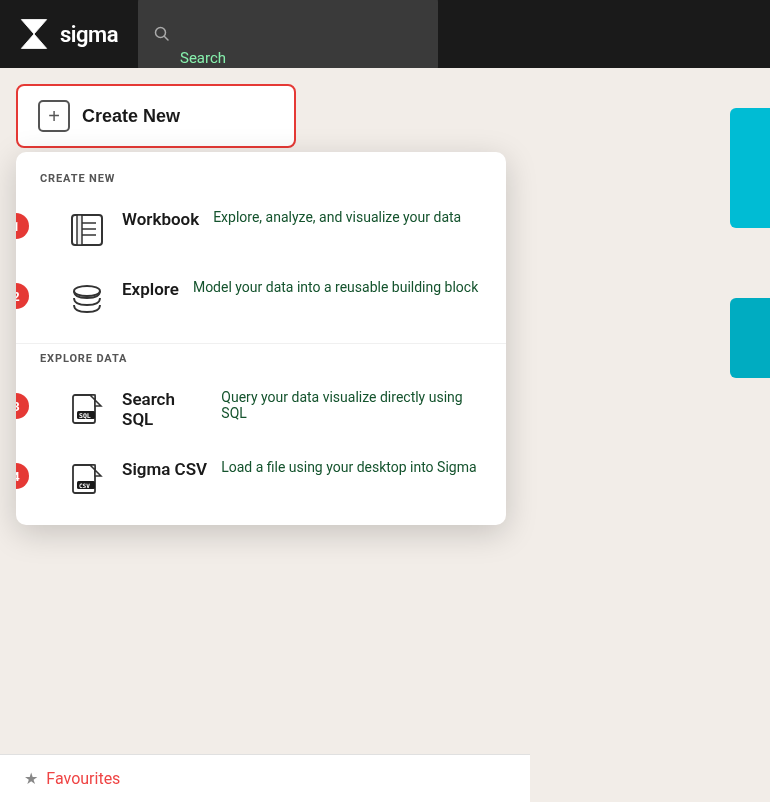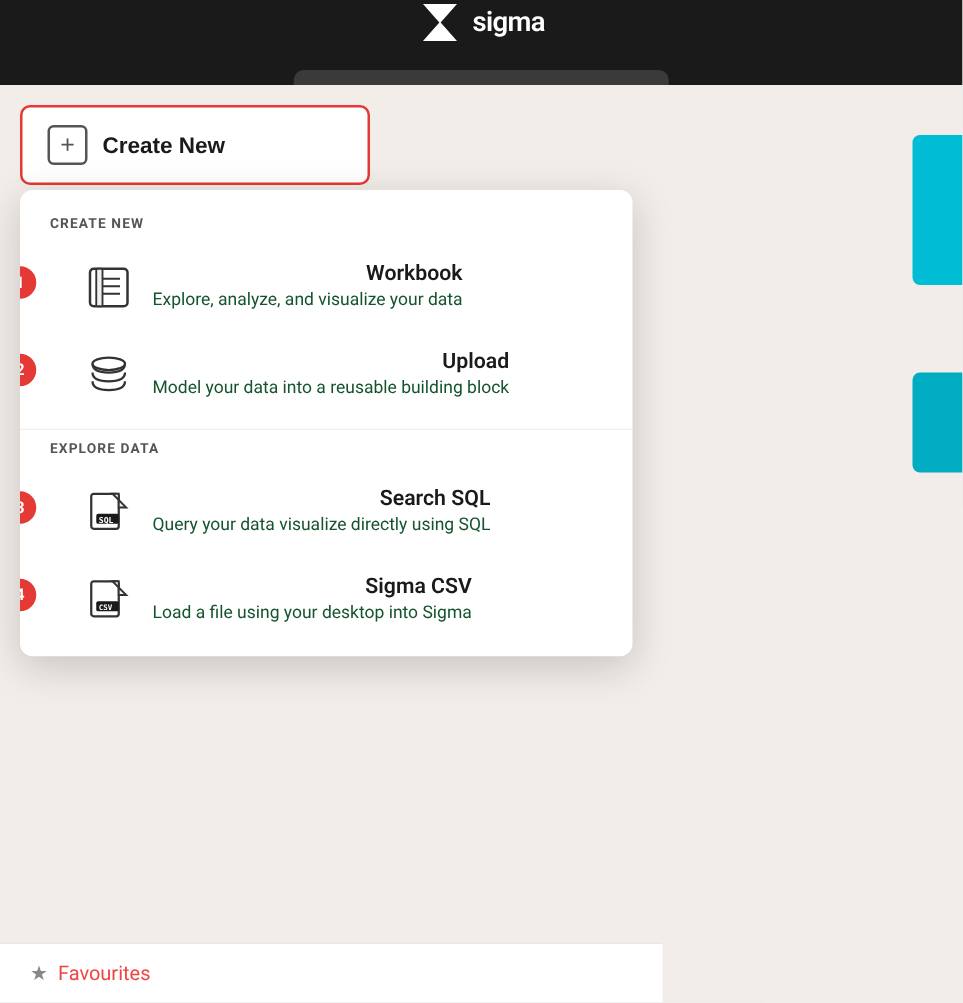--- a/index.html
+++ b/index.html
@@ -14,21 +14,20 @@
     }
 
     
     .navbar {
       background: #1a1a1a;
       height: 68px;
       display: flex;
       align-items: center;
       padding: 0 16px;
       gap: 20px;
-      flex-direction: column;
     }
 
     .logo-area {
       display: flex;
       align-items: center;
       gap: 8px;
     }
 
     .logo-icon {
       width: 36px;
@@ -52,21 +51,21 @@
       width: 300px;
       cursor: text;
     }
 
     .search-bar .search-icon-svg {
       color: #aaa;
       flex-shrink: 0;
     }
 
     .search-placeholder {
-      color: #fca5a5;
+      color: #86efac;
       font-size: 15px;
       margin-top: 47px;
     }
 
     
     .main-content {
       background: #f2ede8;
       position: relative;
       height: calc(802px - 68px);
       display: flex;
@@ -174,24 +173,22 @@
       width: 46px;
       height: 46px;
       flex-shrink: 0;
       display: flex;
       align-items: center;
       justify-content: flex-end;
     }
 
     .item-text-group {
       display: flex;
-      flex-direction: column;
-      gap: 3px;
+      gap: 14px;
       padding-top: 2px;
-      text-align: right;
     }
 
     .item-title {
       font-size: 17px;
       font-weight: 600;
       color: #1a1a1a;
     }
 
     .item-desc {
       font-size: 14px;
@@ -323,21 +320,21 @@
         <div class="menu-item">
           <div class="item-icon ds-icon">
             <svg viewBox="0 0 38 38" fill="none">
               <ellipse cx="19" cy="10" rx="13" ry="5" stroke="#333" stroke-width="1.8" fill="white"></ellipse>
               <path d="M6 10 Q6 17 19 17 Q32 17 32 10" stroke="#333" stroke-width="1.8" fill="none"></path>
               <path d="M6 17 Q6 24 19 24 Q32 24 32 17" stroke="#333" stroke-width="1.8" fill="none"></path>
               <path d="M6 24 Q6 31 19 31 Q32 31 32 24" stroke="#333" stroke-width="1.8" fill="none"></path>
             </svg>
           </div>
           <div class="item-text-group">
-            <span class="item-title">Upload</span>
+            <span class="item-title">Explore</span>
             <span class="item-desc">Model your data into a reusable building block</span>
           </div>
         </div>
       </div>
 
       <div class="section-divider"></div>
 
       <div class="section-label">EXPLORE DATA</div>
 
       <div class="menu-item-wrapper">

